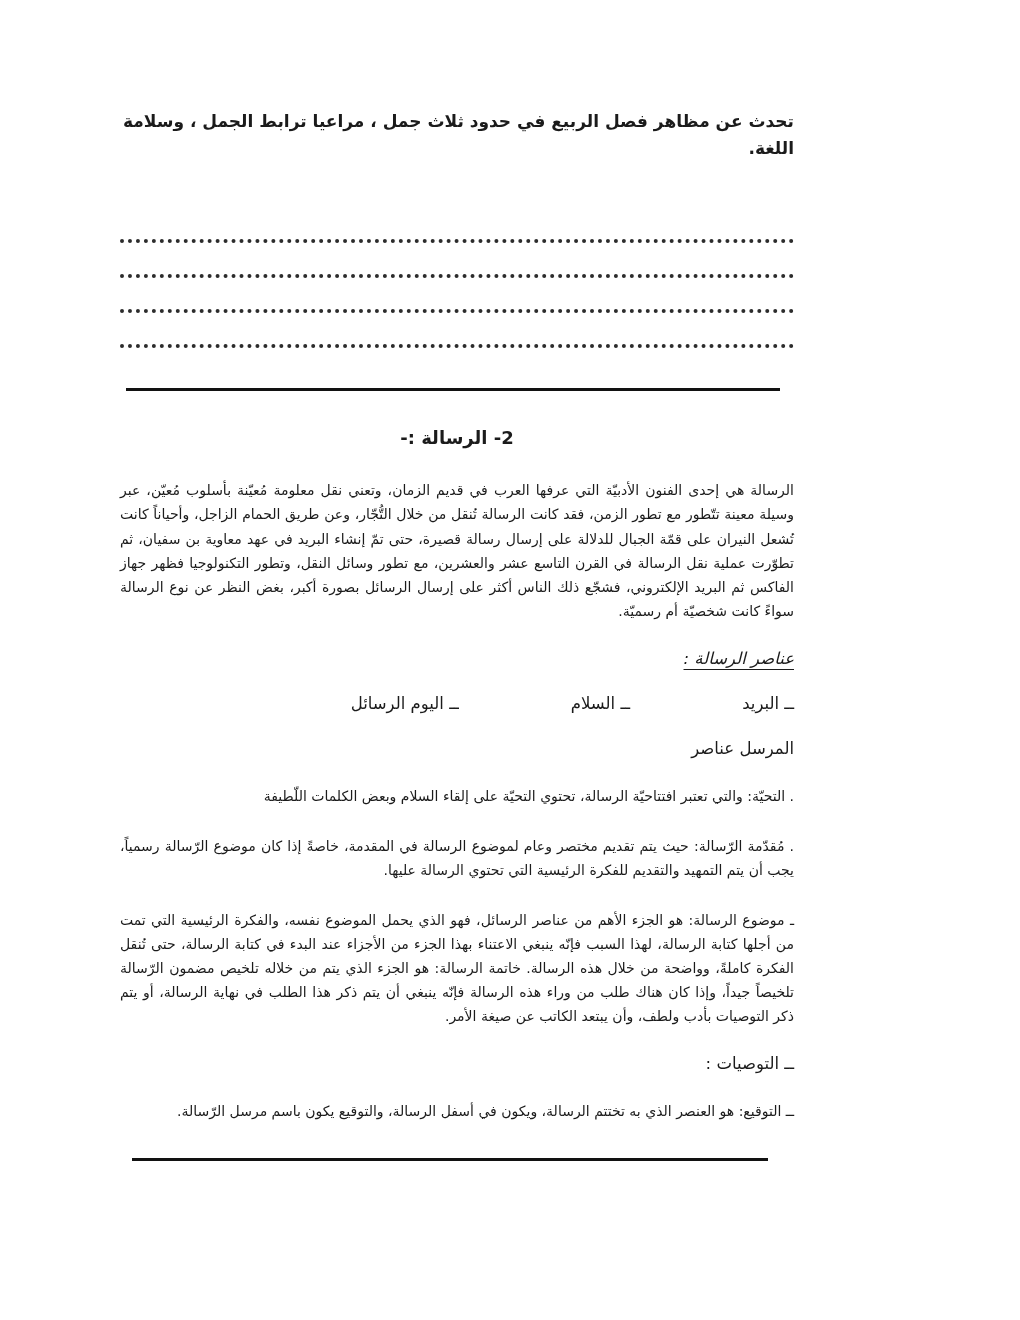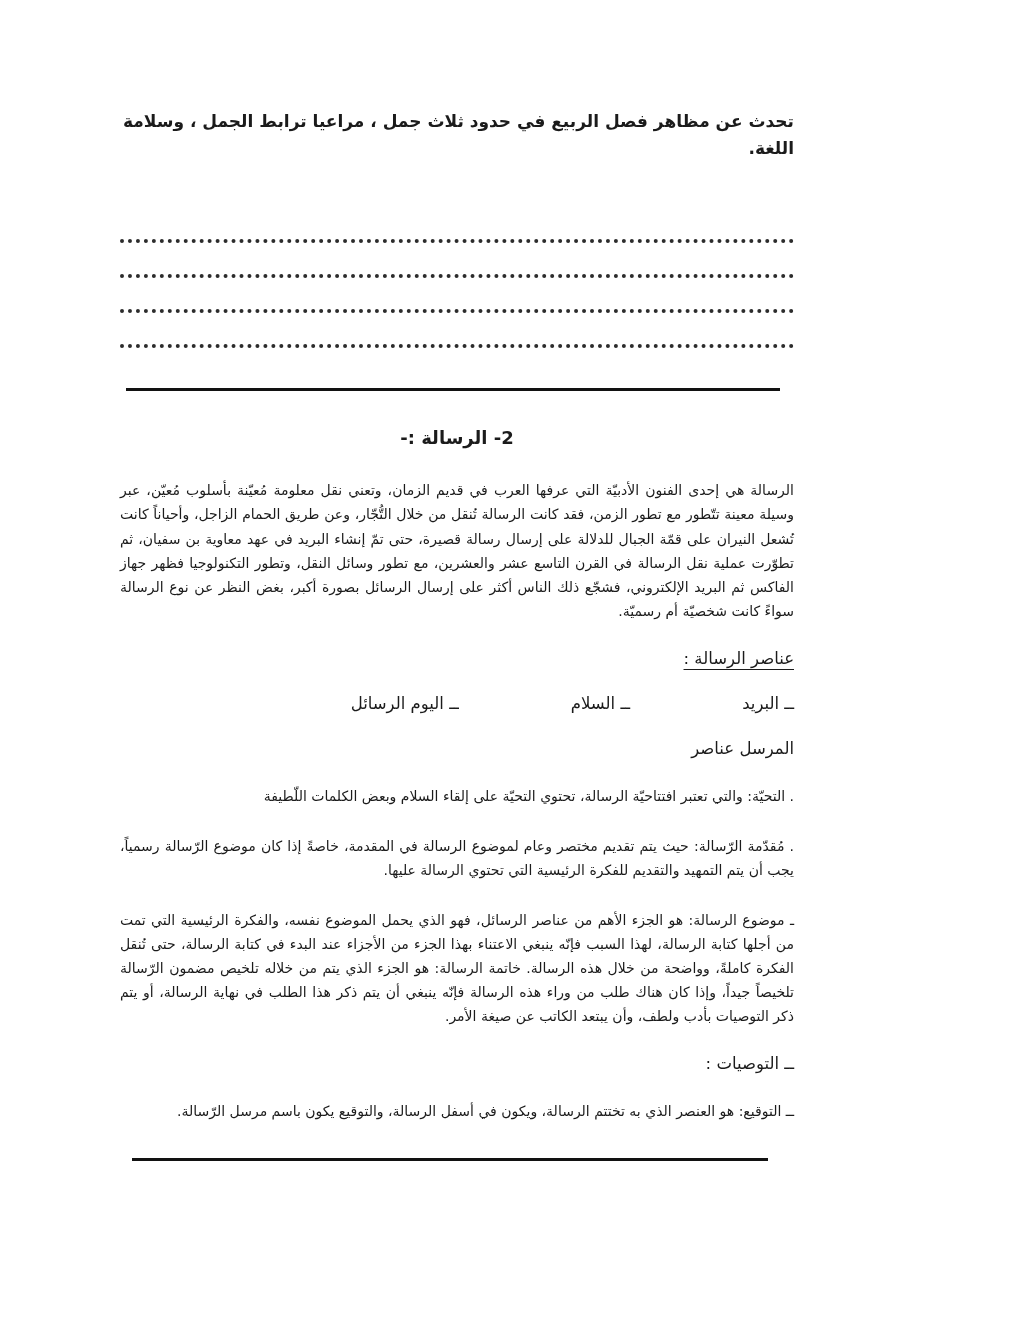--- a/index.html
+++ b/index.html
@@ -49,20 +49,21 @@
     text-align: justify;
     text-justify: inter-word;
     margin-bottom: 26px;
   }
   .elements-title {
     font-size: 16.5px;
     text-decoration: underline;
     text-underline-offset: 5px;
     margin-bottom: 26px;
     text-align: right;
+    font-style: italic;
   }
   .elements-row {
     display: flex;
     flex-direction: row;
     gap: 112px;
     font-size: 16.5px;
     margin-bottom: 26px;
   }
   .elements-row span { white-space: nowrap; }
   .single-line {

